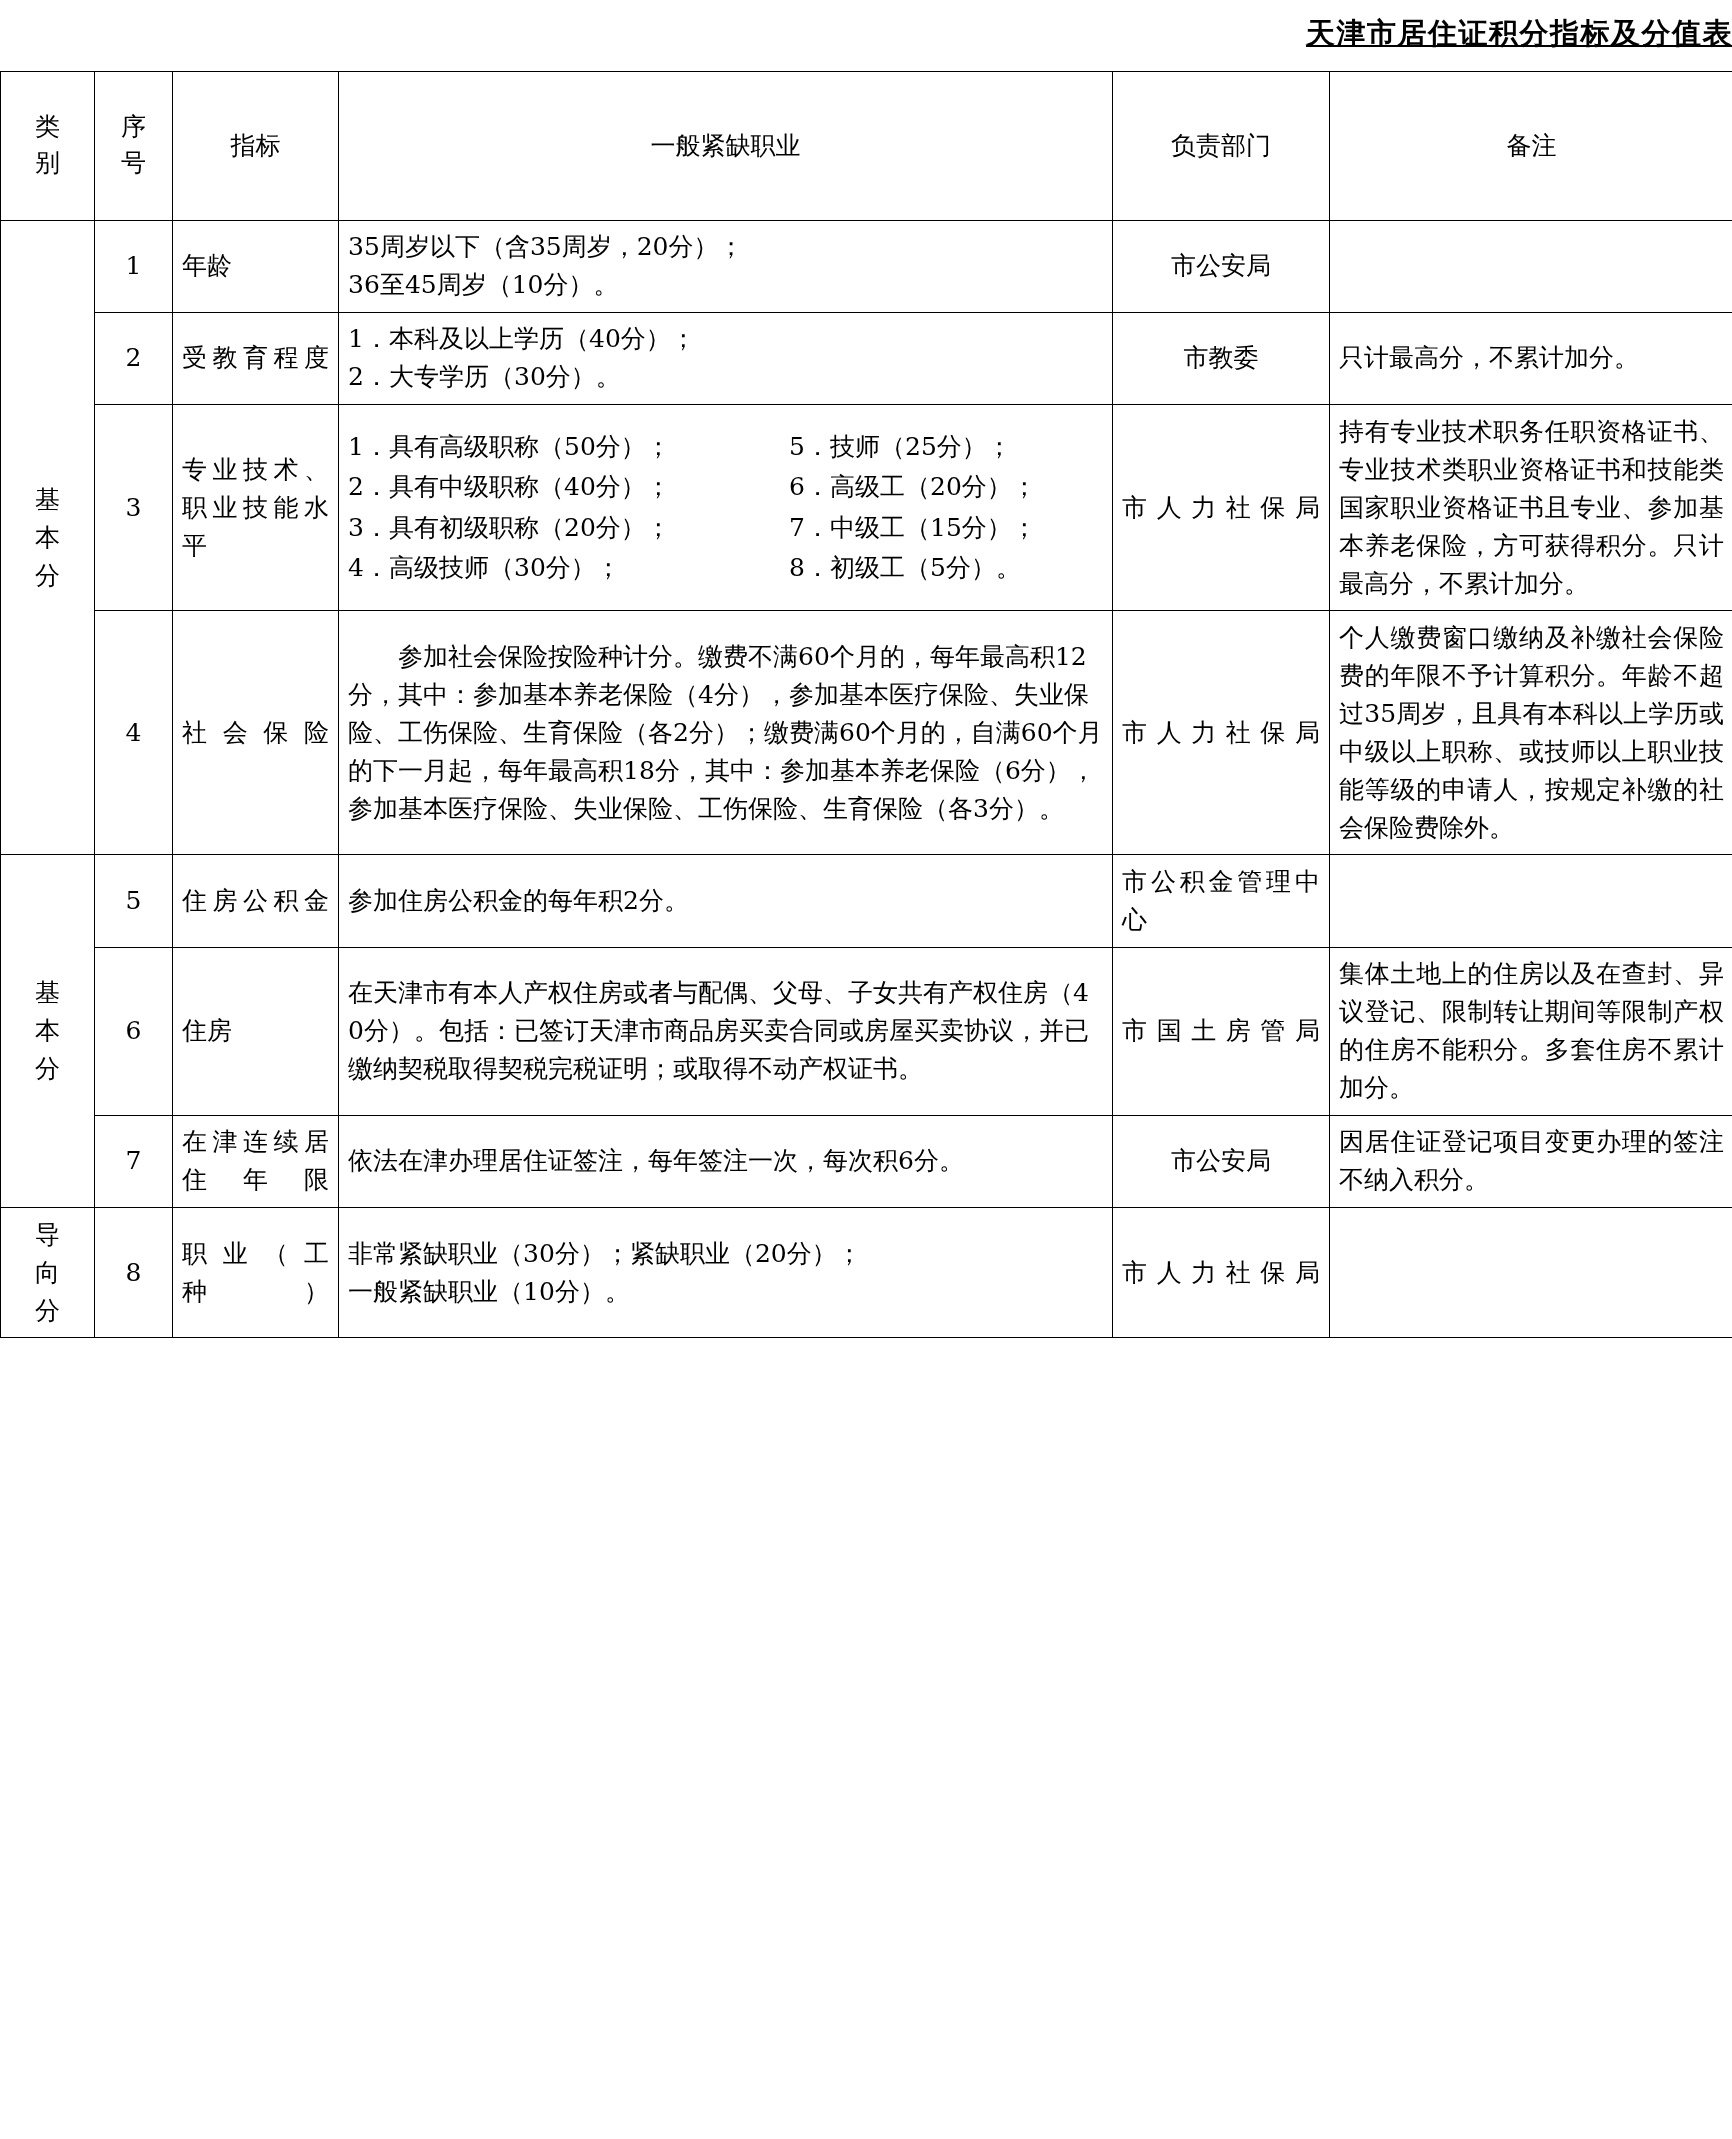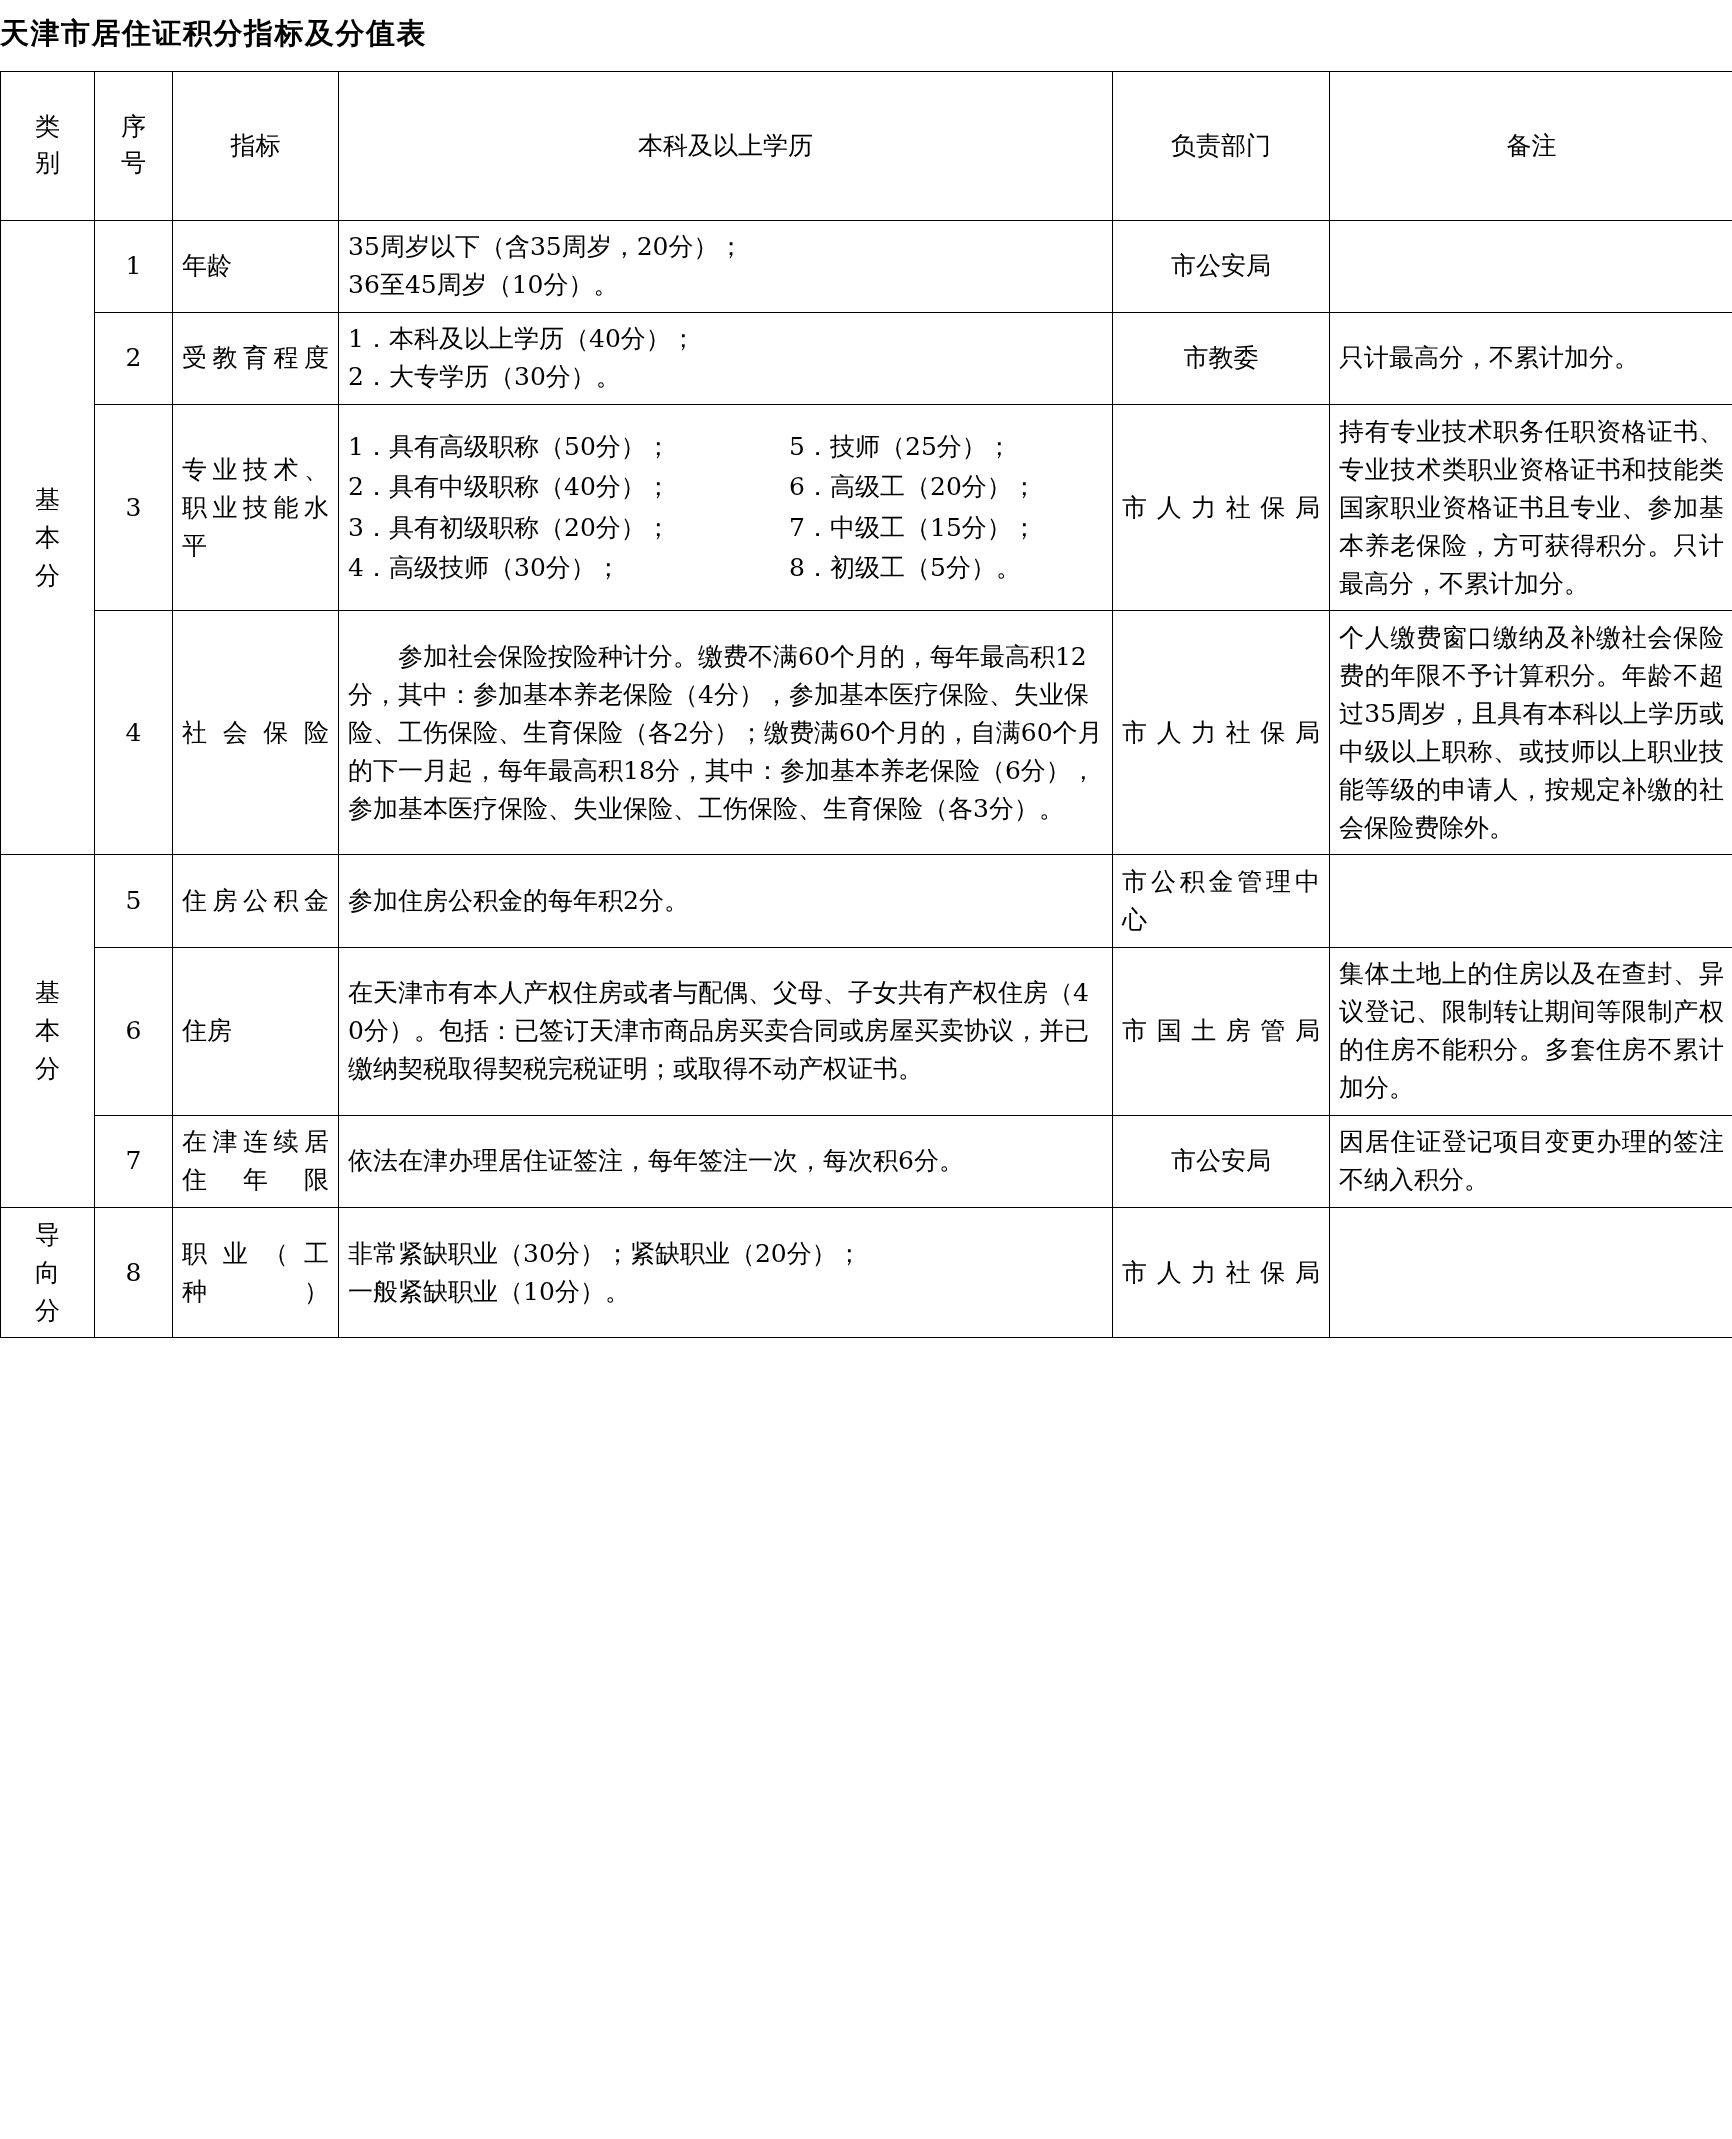--- a/index.html
+++ b/index.html
@@ -13,26 +13,27 @@
     color: #000000;
   }
   .page {
     width: 1733px;
     min-height: 2140px;
     box-sizing: border-box;
     padding: 0;
     position: relative;
   }
   .doc-title {
-    text-align: left;
+    text-align: right;
     font-size: 29px;
     font-weight: 700;
     letter-spacing: 1.5px;
     padding: 13.7px 0 17px 0;
     font-family: "DejaVu Serif", "Liberation Serif", serif;
+    text-decoration: underline;
   }
   table.score-table {
     border-collapse: collapse;
     width: 1733px;
     table-layout: fixed;
   }
   table.score-table td {
     border: 1.5px solid #000000;
     vertical-align: middle;
     font-size: 25px;
@@ -169,21 +170,21 @@
         <td class="head-cell">
           <span class="head-stack">类别</span>
         </td>
         <td class="head-cell">
           <span class="head-stack">序号</span>
         </td>
         <td class="head-cell">
           <span>指标</span>
         </td>
         <td class="head-cell">
-          <span>本科及以上学历</span>
+          <span>一般紧缺职业</span>
         </td>
         <td class="head-cell">
           <span>负责部门</span>
         </td>
         <td class="head-cell">
           <span>备注</span>
         </td>
       </tr>
 
       <tr>

